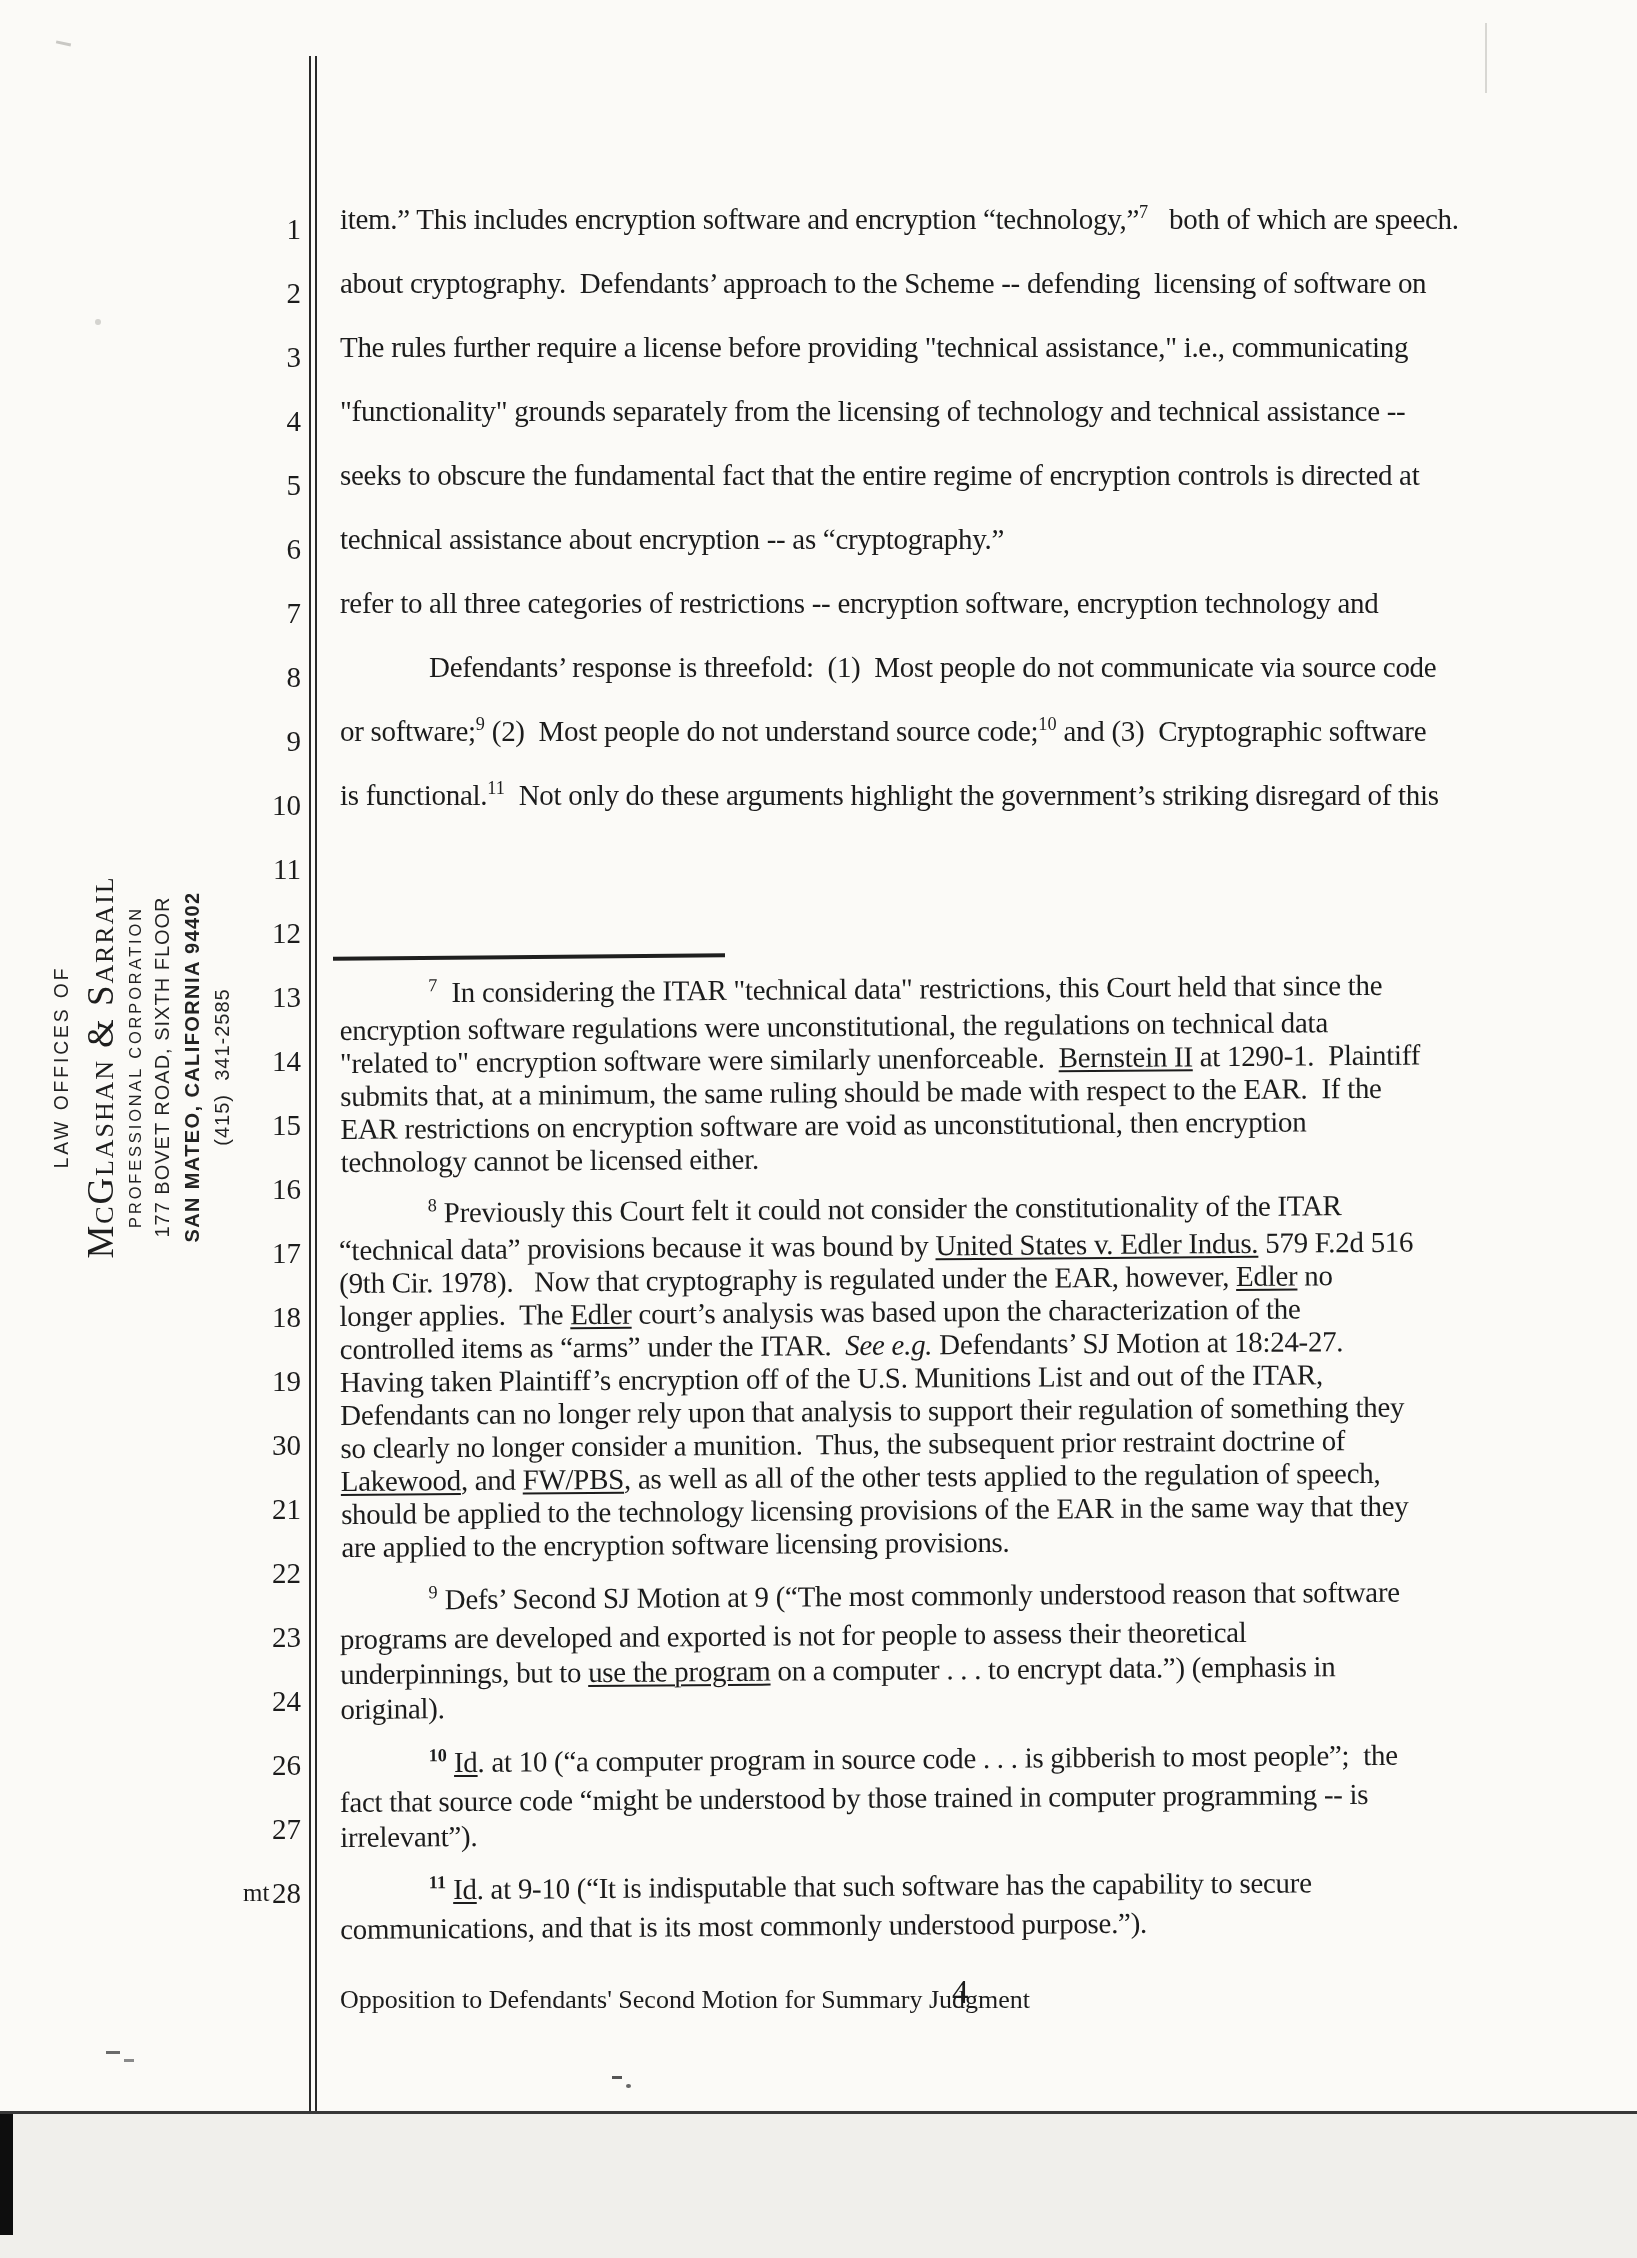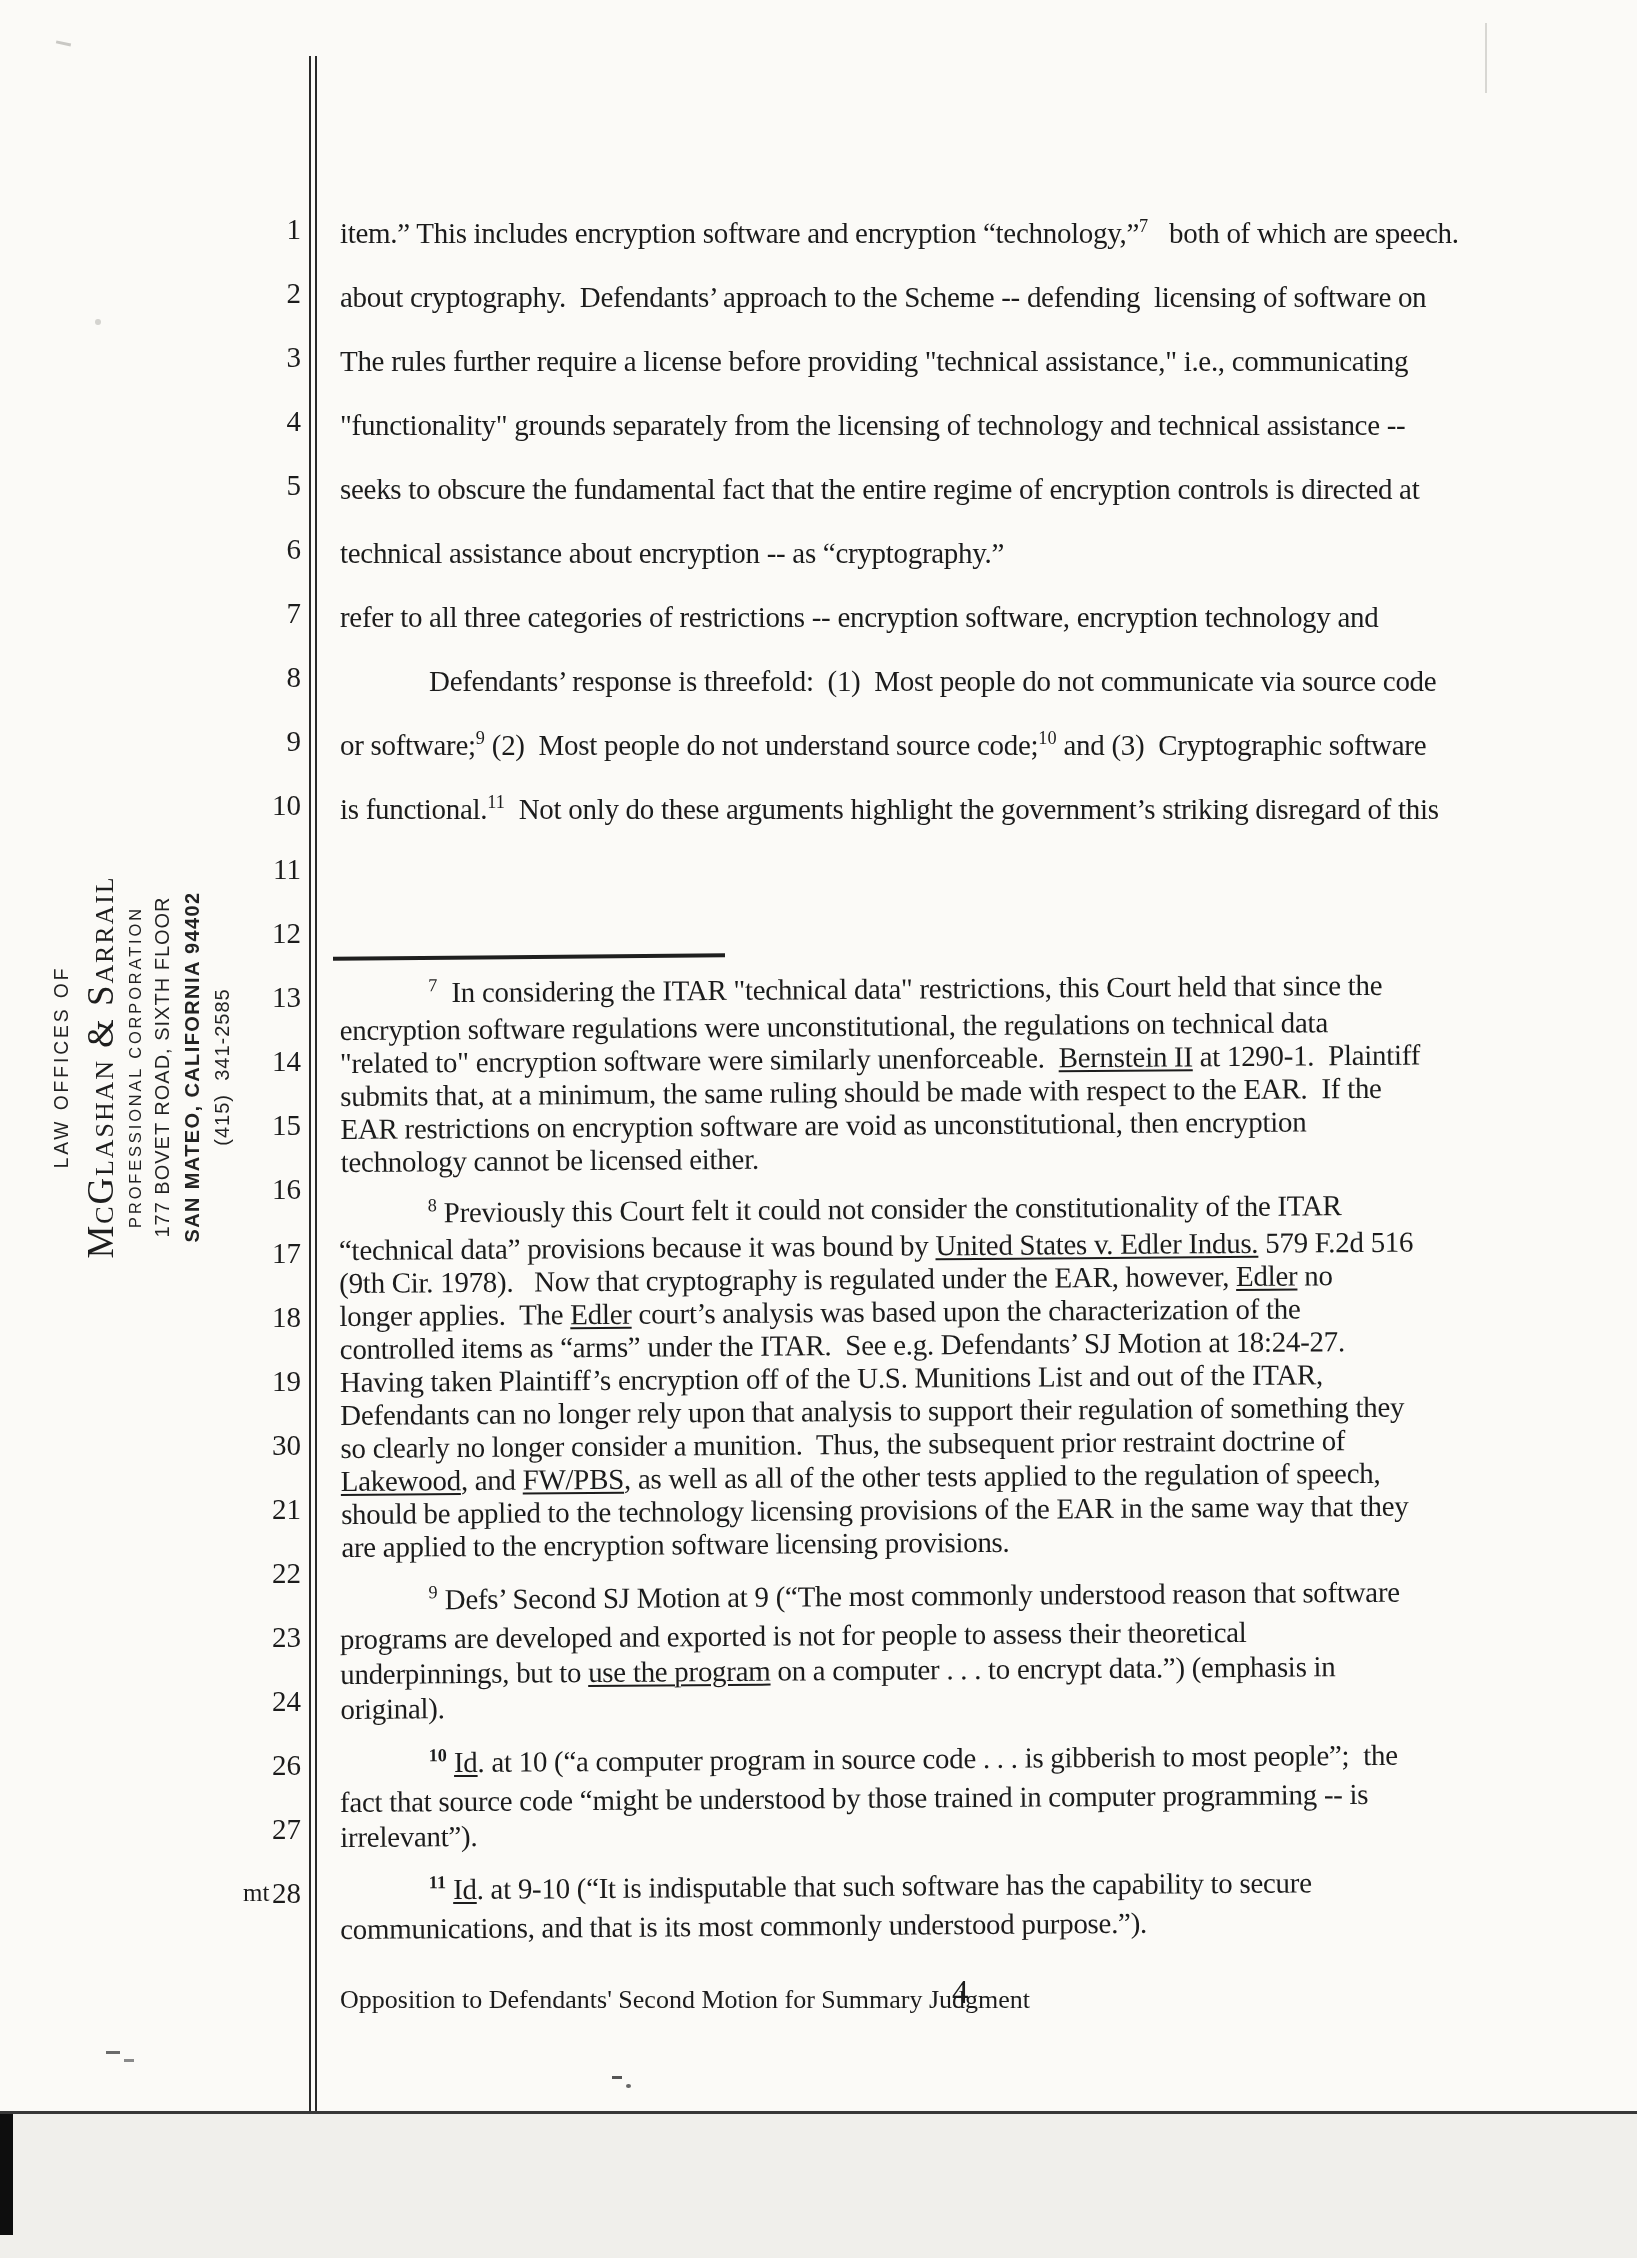--- a/index.html
+++ b/index.html
@@ -2,29 +2,29 @@
 <html><head>
 <meta charset="utf-8">
 <style>
   html,body{margin:0;padding:0;background:#e9e8e4;}
   #page{position:relative;width:1638px;height:2258px;background:#fbfaf7;overflow:hidden;
         font-family:"Liberation Serif",serif;color:#1c1c1c;}
   .vrule{position:absolute;top:56px;height:2057px;width:1.9px;background:#2a2a2a;}
   .v1{left:309px;} .v2{left:315px;}
   #line-numbers{position:absolute;left:0;top:197px;width:301px;}
   .ln{height:64px;line-height:64px;text-align:right;font-size:29px;color:#1c1c1c;}
-  #body-text{position:absolute;left:340px;top:201px;}
+  #body-text{position:absolute;left:340px;top:187px;}
   .bl{height:64px;line-height:64px;white-space:pre;font-size:29px;letter-spacing:-0.3px;}
   .fi{padding-left:89px;}
   .fn{position:absolute;left:340px;font-size:29px;letter-spacing:-0.3px;
       transform:rotate(-0.45deg);transform-origin:0 50%;}
   .fl{white-space:pre;}
   .sup{font-size:18.3px;position:relative;top:-10.6px;letter-spacing:0;}
   .u{text-decoration:underline;text-decoration-thickness:1.9px;text-underline-offset:2.9px;}
-  .i{text-align:right;}
+  .i{font-style:italic;text-align:right;}
   .b{font-weight:bold;}
   .fnsep{position:absolute;left:333px;top:955px;width:392px;height:3.9px;background:#1f1f1f;
          transform:rotate(-0.5deg);}
   .sidebar{position:absolute;left:143px;top:1067px;width:541px;
            transform:translate(-50%,-50%) rotate(-90deg);text-align:center;
            font-family:"Liberation Sans",sans-serif;color:#232323;}
   .sidebar div{white-space:pre;}
   .lo{font-size:19.3px;letter-spacing:2.9px;margin-bottom:5.8px;}
   .firm{font-family:"Liberation Serif",serif;font-variant:small-caps;font-size:37px;
         letter-spacing:1.9px;color:#1e1e1e;}

